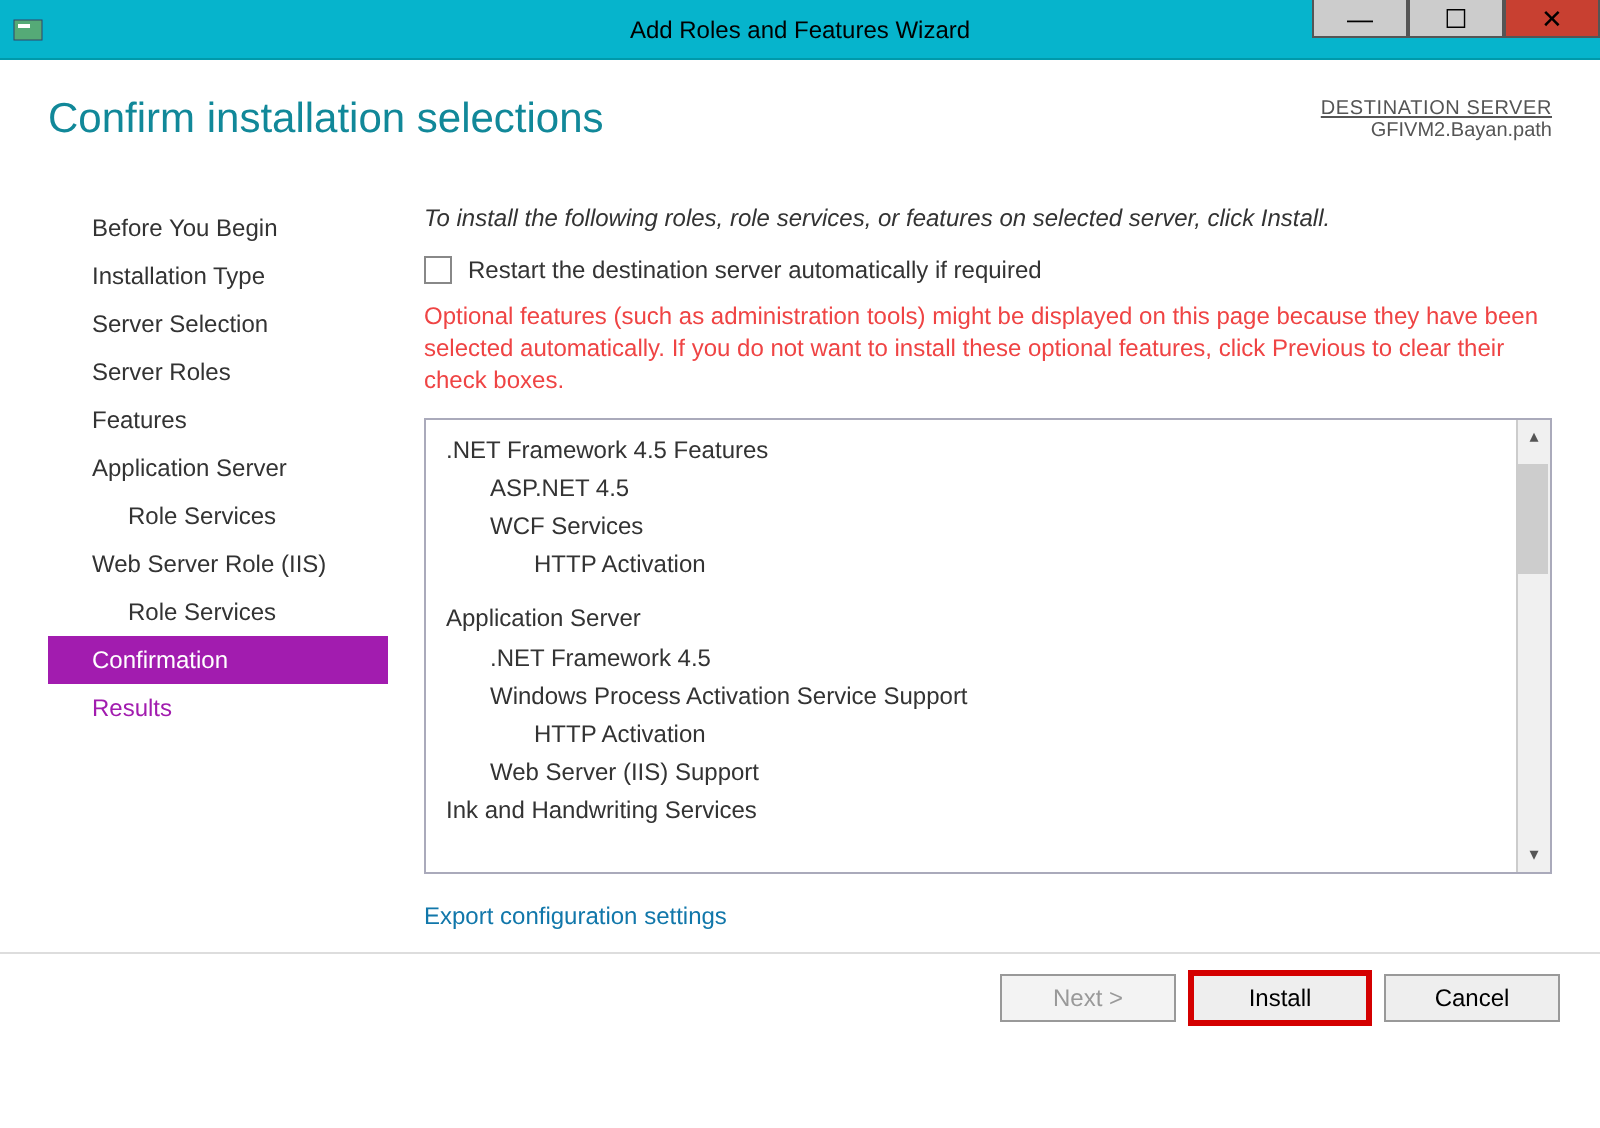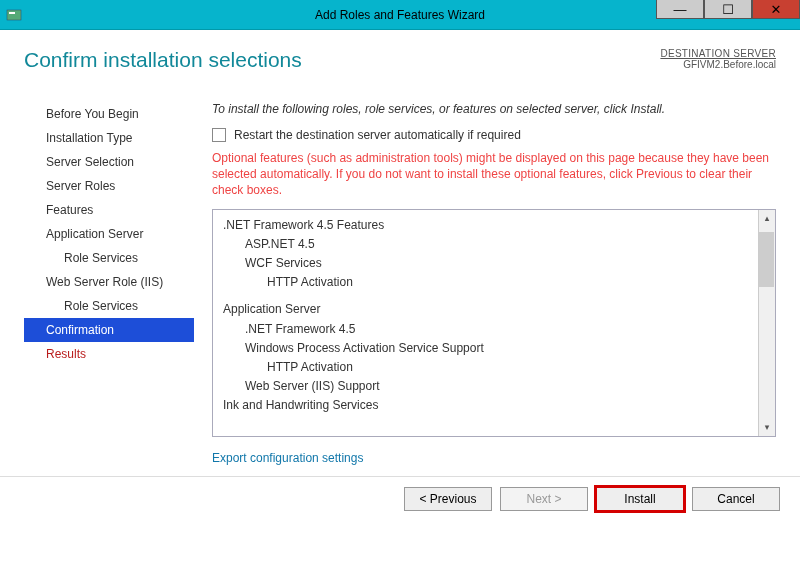--- a/index.html
+++ b/index.html
@@ -6,30 +6,30 @@
 body { font-family: "Segoe UI", Arial, sans-serif; background: #fff; width: 800px; height: 564px; overflow: hidden; }
 .titlebar { background: #06b4cc; height: 30px; display: flex; align-items: center; position: relative; border-bottom: 1px solid #0099aa; text-align: center; }
 .titlebar-icon { width: 16px; height: 16px; margin-left: 6px; }
 .titlebar-title { position: absolute; left: 50%; transform: translateX(-50%); font-size: 12px; color: #000; }
 .win-buttons { margin-left: auto; display: flex; height: 100%; }
 .win-btn { width: 48px; height: 20px; display: flex; align-items: center; justify-content: center; font-size: 13px; font-family: Arial; border: 1px solid #555; margin-top: -1px; }
 .win-min { background: #ccc; }
 .win-max { background: #ccc; }
 .win-close { background: #c84031; color: #000; }
 .window-body { padding: 18px 24px 0 24px; height: 490px; position: relative; }
-.header-row { display: flex; justify-content: space-between; align-items: flex-start; }
+.header-row { display: flex; justify-content: space-between; align-items: center; }
 .page-title { font-size: 21px; font-weight: 300; color: #118899; }
 .dest-box { text-align: right; font-size: 10px; color: #555; }
 .dest-label { letter-spacing: 0.3px; text-decoration: underline; }
 .content-row { display: flex; margin-top: 30px; }
 .sidebar { width: 170px; flex-shrink: 0; font-size: 12px; color: #333; }
 .sidebar-item { padding: 5px 0 5px 22px; cursor: pointer; }
 .sidebar-item.sub { padding-left: 40px; }
-.sidebar-item.selected { background: #1d4ed8; color: #fff; }
-.sidebar-item.disabled { color: #b91c1c; }
+.sidebar-item.selected { background: #a21caf; color: #fff; }
+.sidebar-item.disabled { color: #a21caf; }
 .main { flex: 1; font-size: 12px; color: #333; padding-left: 18px; }
 .instr { margin-bottom: 12px; font-style: italic; }
 .chk-row { display: flex; align-items: center; margin-bottom: 8px; text-align: center; }
 .chk { width: 14px; height: 14px; border: 1px solid #888; margin-right: 8px; }
 .optional { color: #ef4444; margin-bottom: 10px; line-height: 1.35; }
 .listbox { border: 1px solid #aab; height: 228px; position: relative; overflow: hidden; }
 .list-content { padding: 6px 10px; font-size: 12px; line-height: 1.6; }
 .li0 { margin-left: 0; }
 .li1 { margin-left: 22px; }
 .li2 { margin-left: 44px; }
@@ -57,21 +57,21 @@
     <div class="win-btn win-max">☐</div>
     <div class="win-btn win-close">✕</div>
   </div>
 </div>
 
 <div class="window-body">
   <div class="header-row">
     <div class="page-title">Confirm installation selections</div>
     <div class="dest-box">
       <div class="dest-label">DESTINATION SERVER</div>
-      <div>GFIVM2.Before.local</div>
+      <div>GFIVM2.Bayan.path</div>
     </div>
   </div>
 
   <div class="content-row">
     <div class="sidebar" id="sidebar">
         <div class="sidebar-item">Before You Begin</div>
         <div class="sidebar-item">Installation Type</div>
         <div class="sidebar-item">Server Selection</div>
         <div class="sidebar-item">Server Roles</div>
         <div class="sidebar-item">Features</div>
@@ -112,18 +112,17 @@
         </div>
       </div>
 
       <div class="links">
         <span class="link">Export configuration settings</span>
       </div>
     </div>
   </div>
 
   <div class="footer">
-    <button class="btn">&lt; Previous</button>
     <button class="btn disabled">Next &gt;</button>
     <button class="btn highlight">Install</button>
     <button class="btn">Cancel</button>
   </div>
 </div>
 
 </body></html>

